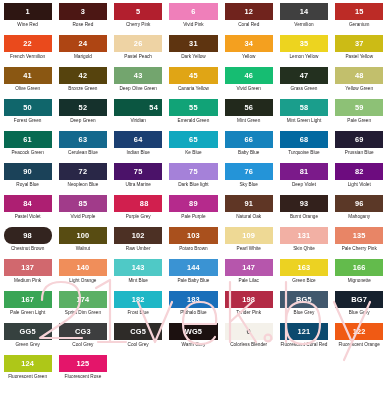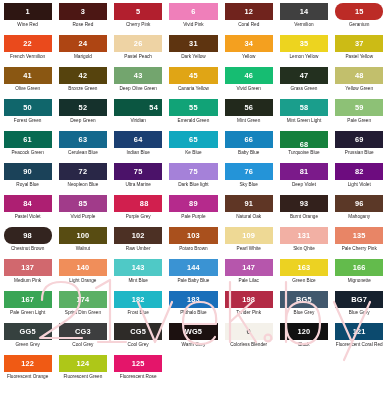--- a/index.html
+++ b/index.html
@@ -134,21 +134,21 @@
         </div>
         <div class="chip-name">Coral Red</div>
       </div>
       <div class="cell">
         <div class="chip" style="background: #404040;">
           <span class="chip-code" style="color: rgb(255, 255, 255);">14</span>
         </div>
         <div class="chip-name">Vermilion</div>
       </div>
       <div class="cell">
-        <div class="chip" style="background: rgb(188, 43, 38); border-radius: 8px;">
+        <div class="chip" style="background: rgb(188, 43, 38);">
           <span class="chip-code" style="color: rgb(255, 255, 255);">15</span>
         </div>
         <div class="chip-name">Geranium</div>
       </div>
       <div class="cell">
         <div class="chip" style="background: rgb(234, 74, 28);">
           <span class="chip-code" style="color: rgb(255, 255, 255);">22</span>
         </div>
         <div class="chip-name">French Vermilion</div>
       </div>
@@ -296,21 +296,21 @@
         </div>
         <div class="chip-name">Ke Blue</div>
       </div>
       <div class="cell">
         <div class="chip" style="background: rgb(22, 131, 189);">
           <span class="chip-code" style="color: rgb(255, 255, 255);">66</span>
         </div>
         <div class="chip-name">Baby  Blue</div>
       </div>
       <div class="cell">
-        <div class="chip" style="background: #15803d; align-items: flex-end;">
+        <div class="chip" style="background: #0369a1;">
           <span class="chip-code" style="color: rgb(255, 255, 255);">68</span>
         </div>
         <div class="chip-name">Turquoise Blue</div>
       </div>
       <div class="cell">
         <div class="chip" style="background: rgb(34, 28, 51);">
           <span class="chip-code" style="color: rgb(255, 255, 255);">69</span>
         </div>
         <div class="chip-name">Prussian Blue</div>
       </div>
@@ -546,26 +546,20 @@
         <div class="chip" style="background: rgb(28, 17, 16);">
           <span class="chip-code" style="color: rgb(255, 255, 255);">WG5</span>
         </div>
         <div class="chip-name">Warm Grey</div>
       </div>
       <div class="cell">
         <div class="chip" style="background: rgb(244, 241, 234);">
           <span class="chip-code" style="color: rgb(90, 90, 90);">0</span>
         </div>
         <div class="chip-name">Colorless Blender</div>
-      </div>
-      <div class="cell">
-        <div class="chip" style="background: rgb(17, 17, 17);">
-          <span class="chip-code" style="color: rgb(255, 255, 255);">120</span>
-        </div>
-        <div class="chip-name">Black</div>
       </div>
       <div class="cell">
         <div class="chip" style="background: #0c4a6e;">
           <span class="chip-code" style="color: rgb(255, 255, 255);">121</span>
         </div>
         <div class="chip-name">Fluorescent Coral Red</div>
       </div>
       <div class="cell">
         <div class="chip" style="background: rgb(240, 90, 20);">
           <span class="chip-code" style="color: rgb(255, 255, 255);">122</span>

